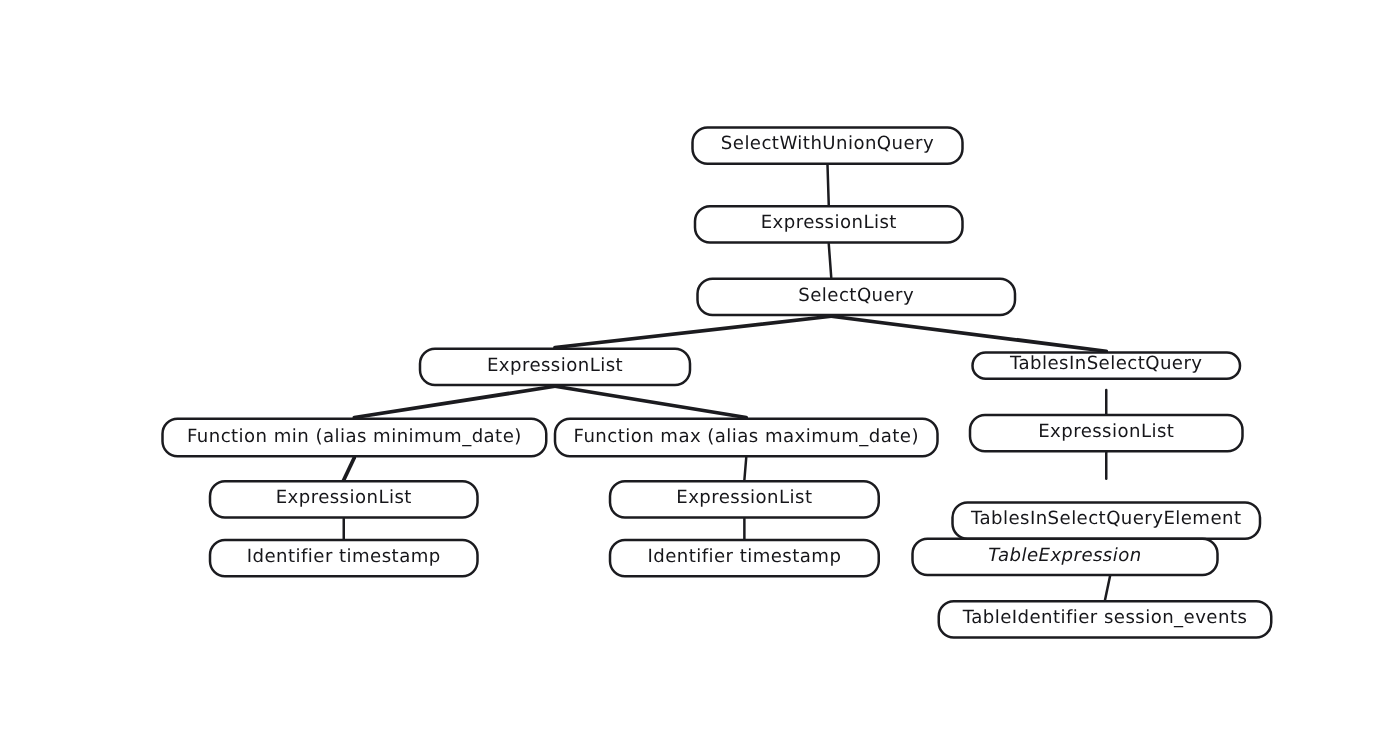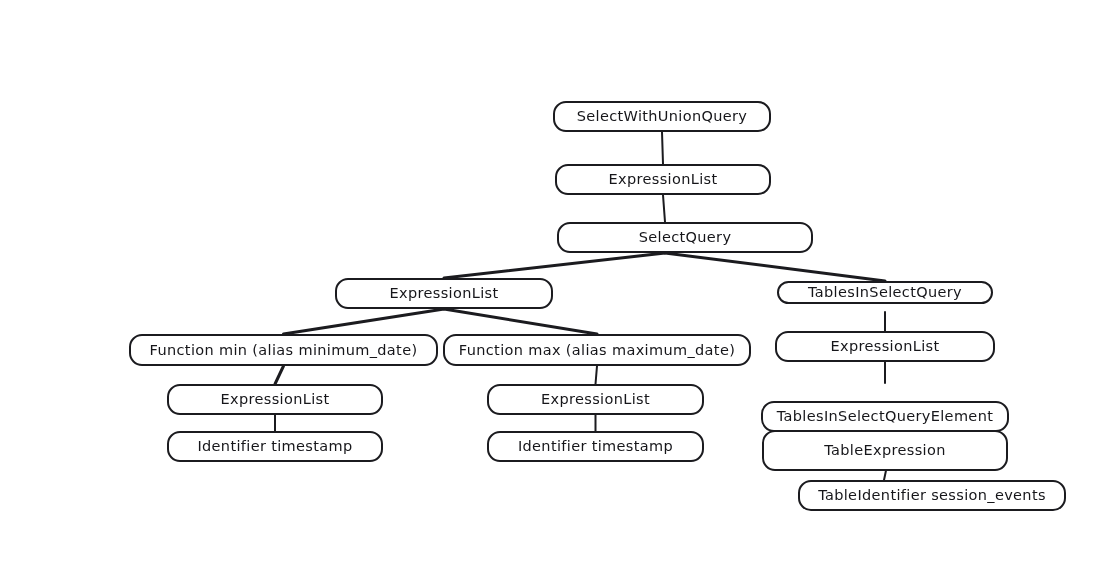--- a/index.html
+++ b/index.html
@@ -101,20 +101,20 @@
       </div>
       <div class="node" style="left: 761px; top: 383px; width: 248px; height: 31px; margin-top: 18px;">
         <span class="node-label">TablesInSelectQueryElement</span>
       </div>
       <div class="node" style="left: 167px; top: 431px; width: 216px; height: 31px;">
         <span class="node-label">Identifier timestamp</span>
       </div>
       <div class="node" style="left: 487px; top: 431px; width: 217px; height: 31px;">
         <span class="node-label">Identifier timestamp</span>
       </div>
-      <div class="node" style="left: 762px; top: 430px; width: 246px; height: 41px;">
+      <div class="node" style="left: 729px; top: 430px; width: 246px; height: 31px; font-style: italic;">
         <span class="node-label">TableExpression</span>
       </div>
-      <div class="node" style="left: 750px; top: 480px; width: 268px; height: 31px; margin-left: 48px;">
+      <div class="node" style="left: 750px; top: 480px; width: 268px; height: 31px;">
         <span class="node-label">TableIdentifier session_events</span>
       </div>
     </div>
 </div>
 
 </body></html>

